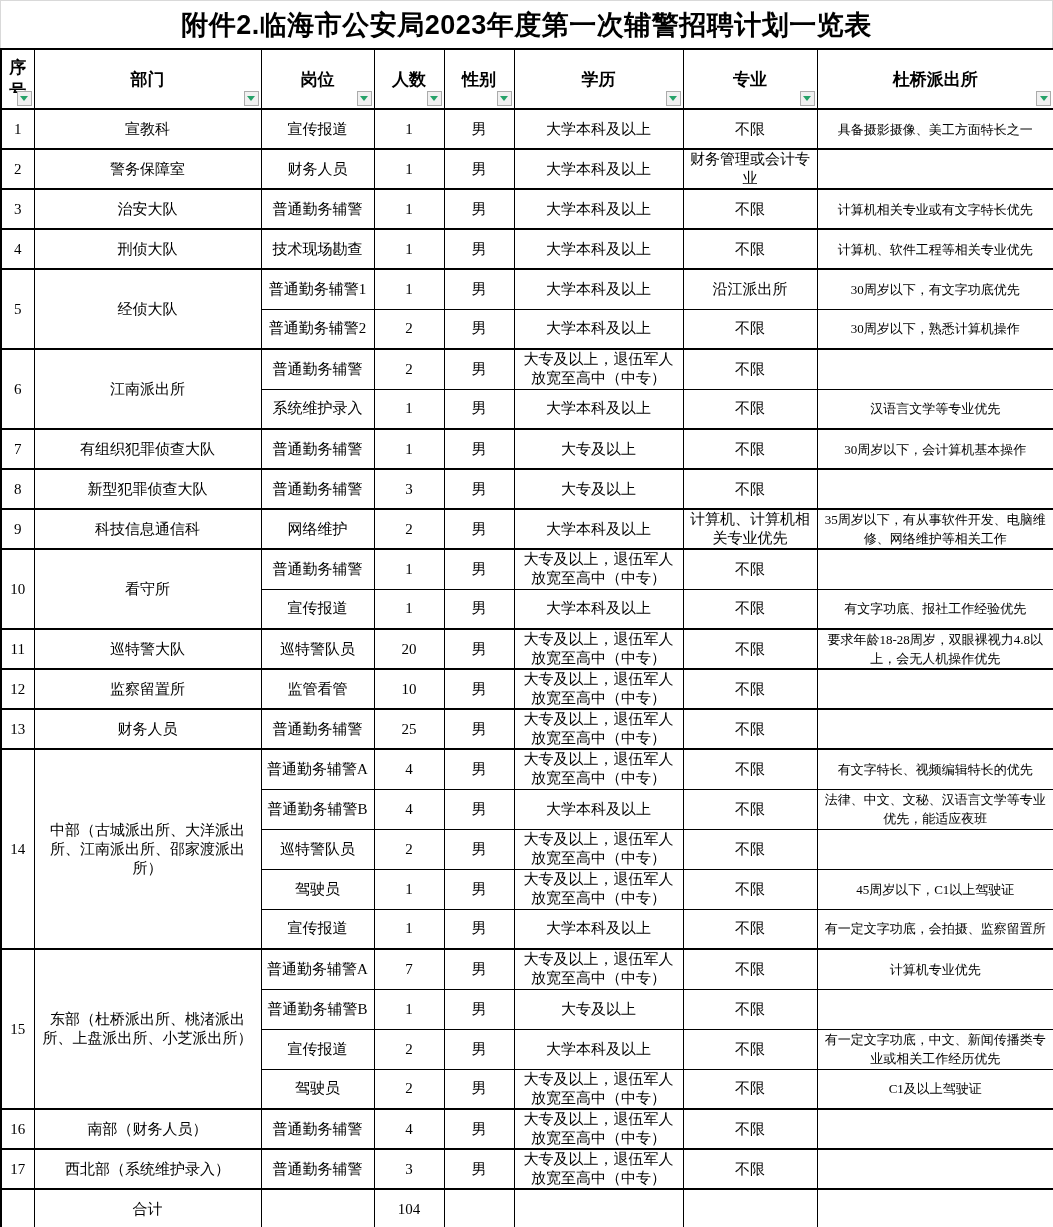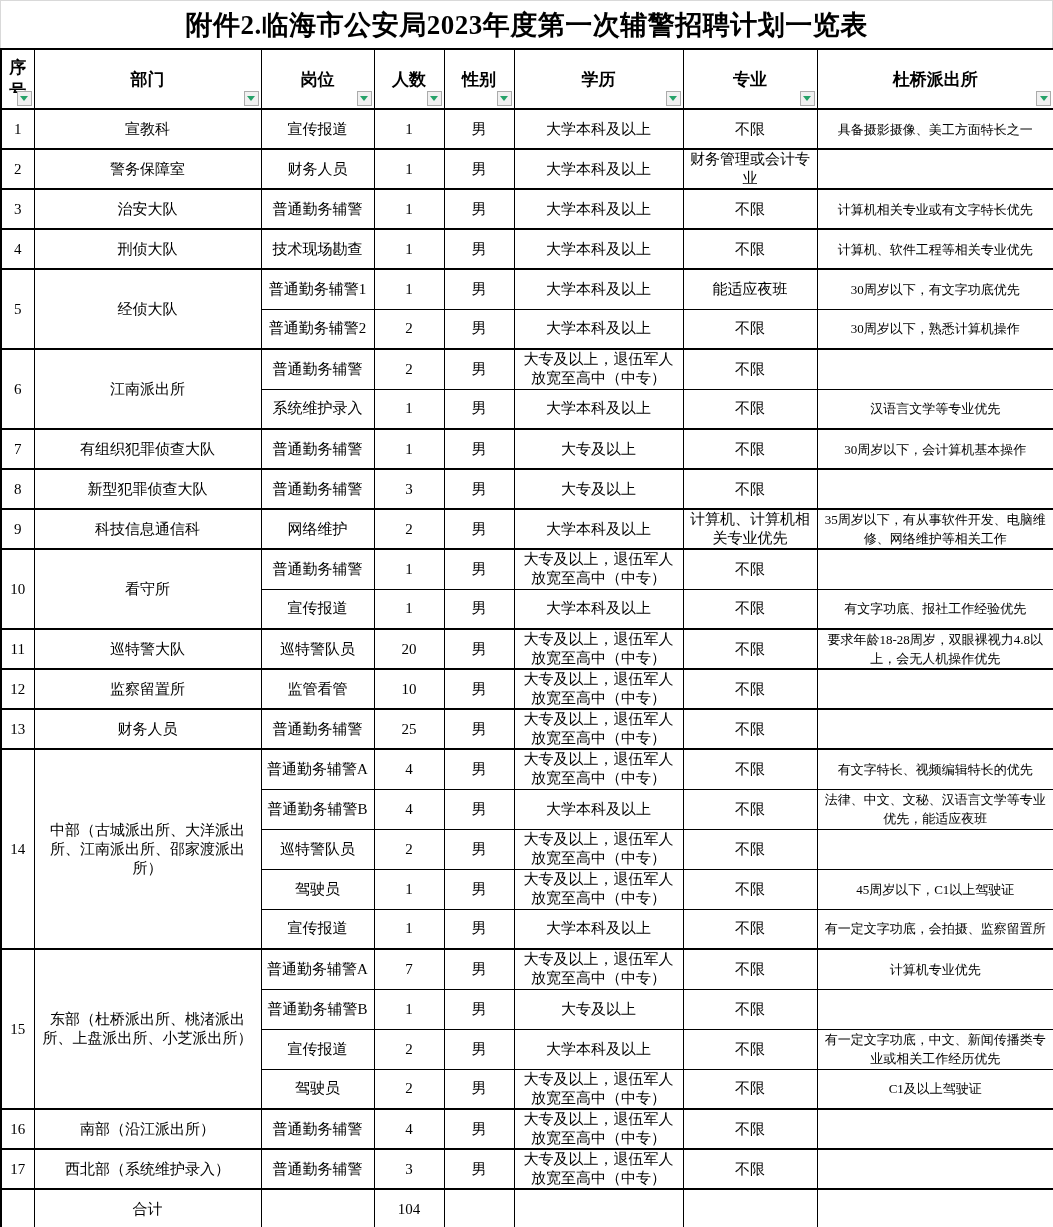--- a/index.html
+++ b/index.html
@@ -16,21 +16,21 @@
     height: 48px;
     border-top: 1px solid #d9d9d9;
     border-left: 1px solid #d9d9d9;
     border-right: 1px solid #d9d9d9;
     display: flex;
     align-items: center;
     justify-content: center;
     background: #fff;
   }
   .title-bar .title {
-    font-family: Liberation Serif, serif;
+    font-family: Liberation Sans, sans-serif;
     font-weight: bold;
     font-size: 27px;
     letter-spacing: 0.5px;
     white-space: nowrap;
   }
 
   table.grid {
     width: 1053px;
     table-layout: fixed;
     border-collapse: collapse;
@@ -196,21 +196,21 @@
           <td class="col-major">不限</td>
           <td class="col-other">计算机、软件工程等相关专业优先</td>
         </tr>
         <tr class="group-start">
           <td class="col-seq" rowspan="2">5</td>
           <td class="col-dept" rowspan="2">经侦大队</td>
           <td class="col-post">普通勤务辅警1</td>
           <td class="col-count">1</td>
           <td class="col-gender">男</td>
           <td class="col-edu">大学本科及以上</td>
-          <td class="col-major">能适应夜班</td>
+          <td class="col-major">沿江派出所</td>
           <td class="col-other">30周岁以下，有文字功底优先</td>
         </tr>
         <tr>
           <td class="col-post">普通勤务辅警2</td>
           <td class="col-count">2</td>
           <td class="col-gender">男</td>
           <td class="col-edu">大学本科及以上</td>
           <td class="col-major">不限</td>
           <td class="col-other">30周岁以下，熟悉计算机操作</td>
         </tr>
@@ -381,21 +381,21 @@
         <tr>
           <td class="col-post">驾驶员</td>
           <td class="col-count">2</td>
           <td class="col-gender">男</td>
           <td class="col-edu">大专及以上，退伍军人放宽至高中（中专）</td>
           <td class="col-major">不限</td>
           <td class="col-other">C1及以上驾驶证</td>
         </tr>
         <tr class="group-start">
           <td class="col-seq">16</td>
-          <td class="col-dept">南部（沿江派出所）</td>
+          <td class="col-dept">南部（财务人员）</td>
           <td class="col-post">普通勤务辅警</td>
           <td class="col-count">4</td>
           <td class="col-gender">男</td>
           <td class="col-edu">大专及以上，退伍军人放宽至高中（中专）</td>
           <td class="col-major">不限</td>
           <td class="col-other"></td>
         </tr>
         <tr class="group-start">
           <td class="col-seq">17</td>
           <td class="col-dept">西北部（系统维护录入）</td>

